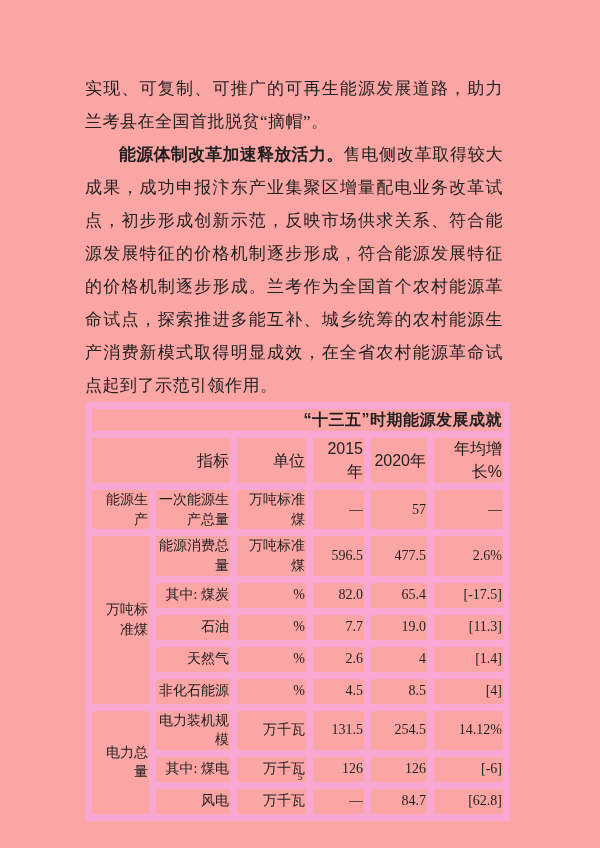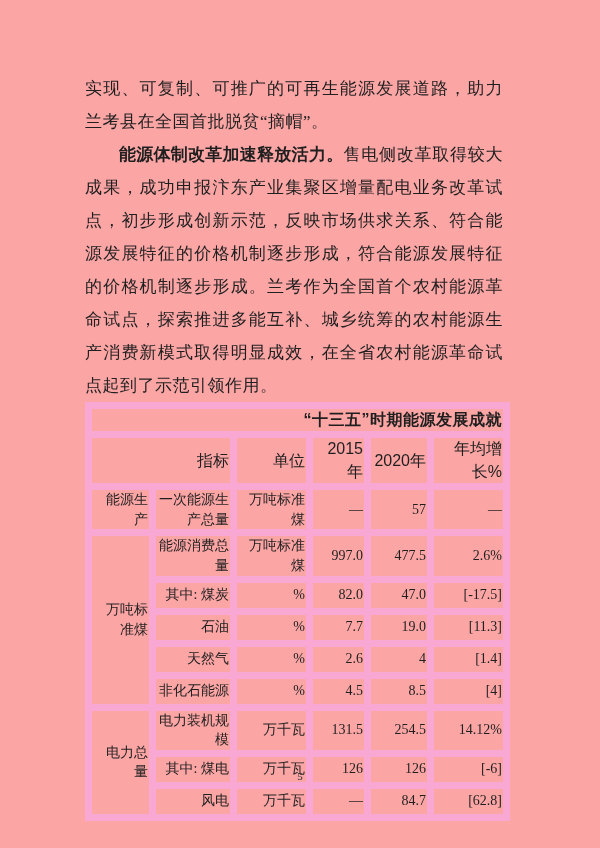--- a/index.html
+++ b/index.html
@@ -108,29 +108,29 @@
           <td>万吨标准煤</td>
           <td>—</td>
           <td>57</td>
           <td>—</td>
         </tr>
 
         <tr class="row-tall">
           <td rowspan="5">万吨标准煤</td>
           <td>能源消费总量</td>
           <td>万吨标准煤</td>
-          <td>997.0</td>
+          <td>596.5</td>
           <td>477.5</td>
           <td>2.6%</td>
         </tr>
         <tr class="row-std">
           <td>其中: 煤炭</td>
           <td>%</td>
           <td>82.0</td>
-          <td>47.0</td>
+          <td>65.4</td>
           <td>[-17.5]</td>
         </tr>
         <tr class="row-std">
           <td>石油</td>
           <td>%</td>
           <td>7.7</td>
           <td>19.0</td>
           <td>[11.3]</td>
         </tr>
         <tr class="row-std">

